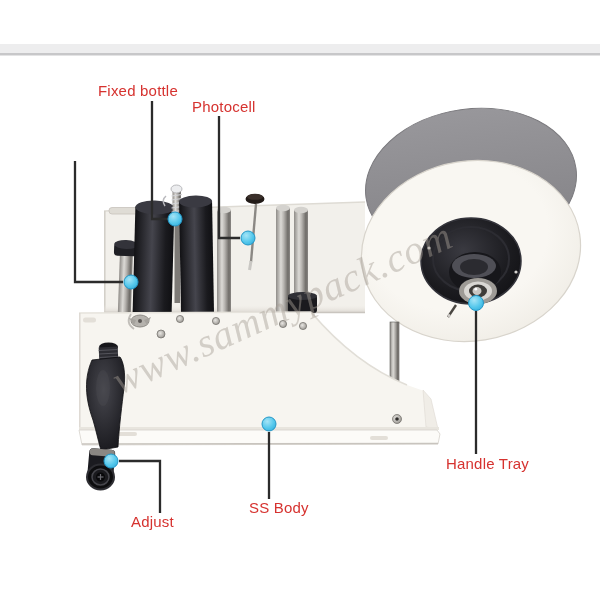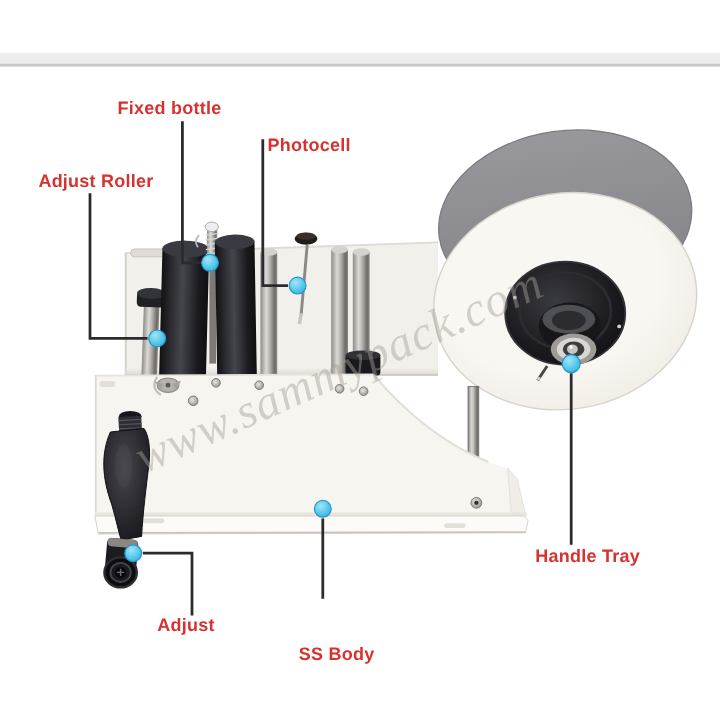--- a/index.html
+++ b/index.html
@@ -4,27 +4,27 @@
 <style>
   :root{
     --label_red:#d6322f;
     --marker_blue:#4cc2e8;
     --line_dark:#2b2b2b;
   }
   html,body{margin:0;padding:0;background:#fff;}
   #stage{position:relative;width:600px;height:600px;background:#fff;overflow:hidden;
          font-family:"Liberation Sans",sans-serif;}
   #machine-svg{position:absolute;left:0;top:0;}
-  .lbl{position:absolute;font-weight:bold;font-size:15px;line-height:1.05;
+  .lbl{position:absolute;font-weight:normal;font-size:15px;line-height:1.05;
        color:var(--label_red);letter-spacing:.2px;white-space:nowrap;}
   #lbl-fixed-bottle{left:98px;top:83px;}
-  #lbl-photocell{left:192px;top:114px;margin-left:31px;}
+  #lbl-photocell{left:192px;top:99px;}
   #lbl-adjust-roller{left:32px;top:144px;}
   #lbl-handle{left:131px;top:514px;}
-  #lbl-ss-body{left:249px;top:500px;margin-top:38px;}
+  #lbl-ss-body{left:249px;top:500px;}
   #lbl-paper-tray{left:446px;top:456px;}
 </style>
 </head>
 <body>
 
 <div id="stage">
 
   <svg id="machine-svg" width="600" height="600" viewBox="0 0 600 600">
     <defs>
       <linearGradient id="metalH" x1="0" y1="0" x2="1" y2="0">
@@ -239,17 +239,16 @@
       <circle cx="248" cy="238" r="7" fill="url(#dotG)"></circle>
       <circle cx="131" cy="282" r="7" fill="url(#dotG)"></circle>
       <circle cx="111" cy="461" r="7" fill="url(#dotG)"></circle>
       <circle cx="269" cy="424" r="7" fill="url(#dotG)"></circle>
       <circle cx="476" cy="303" r="7.5" fill="url(#dotG)"></circle>
     </g>
   </svg>
 
   <div class="lbl" id="lbl-fixed-bottle">Fixed bottle</div>
   <div class="lbl" id="lbl-photocell">Photocell</div>
-  <div class="lbl" id="lbl-adjust-roller">Adjust Roller</div>
   <div class="lbl" id="lbl-handle">Adjust</div>
   <div class="lbl" id="lbl-ss-body">SS Body</div>
   <div class="lbl" id="lbl-paper-tray">Handle Tray</div>
 </div>
 
 </body></html>

